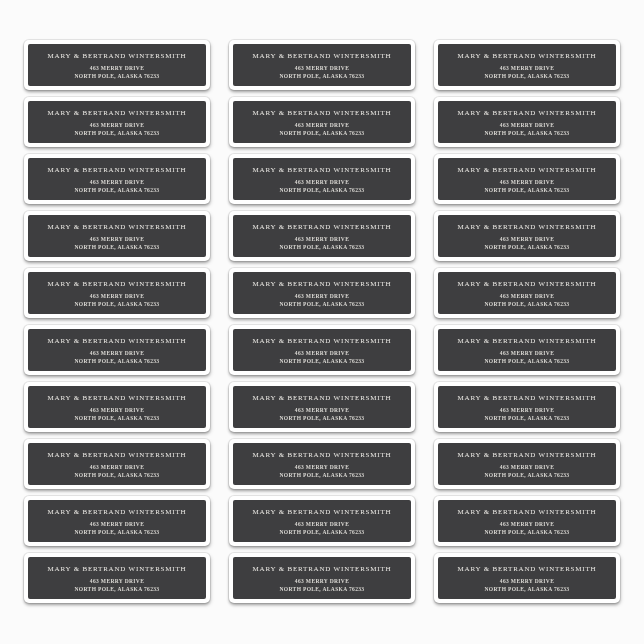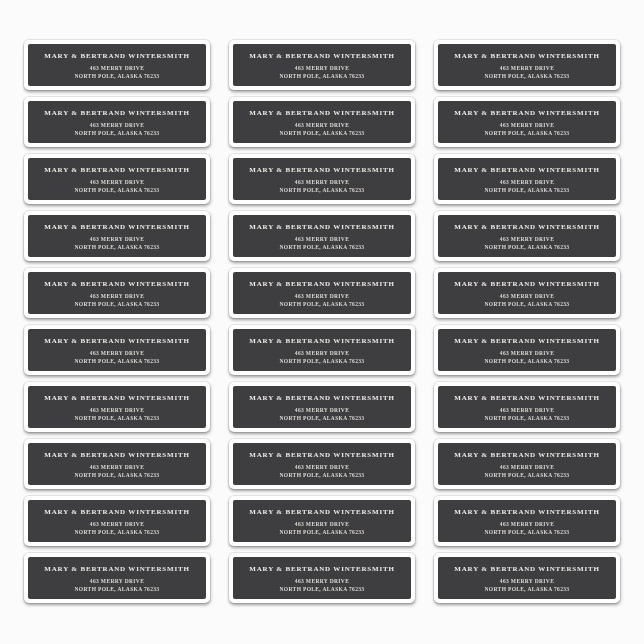--- a/index.html
+++ b/index.html
@@ -45,21 +45,21 @@
     flex-direction:column;
     align-items:center;
     justify-content:center;
     text-align:center;
     padding-top:1px;
   }
   .name-line{
     color:var(--name-text);
     font-size:7px;
     line-height:9px;
-    font-weight:700;
+    font-weight:400;
     letter-spacing:0.8px;
     white-space:nowrap;
     margin-bottom:3px;
   }
   .addr-line{
     color:var(--addr-text);
     font-size:5.5px;
     line-height:8px;
     font-weight:700;
     letter-spacing:0.35px;

